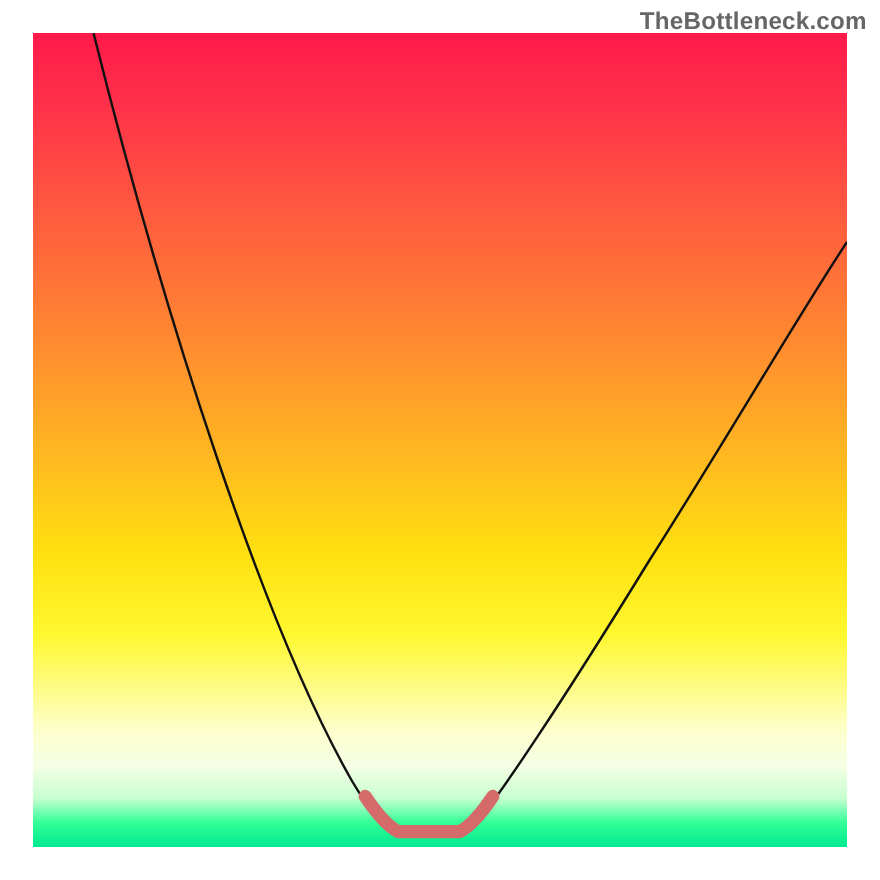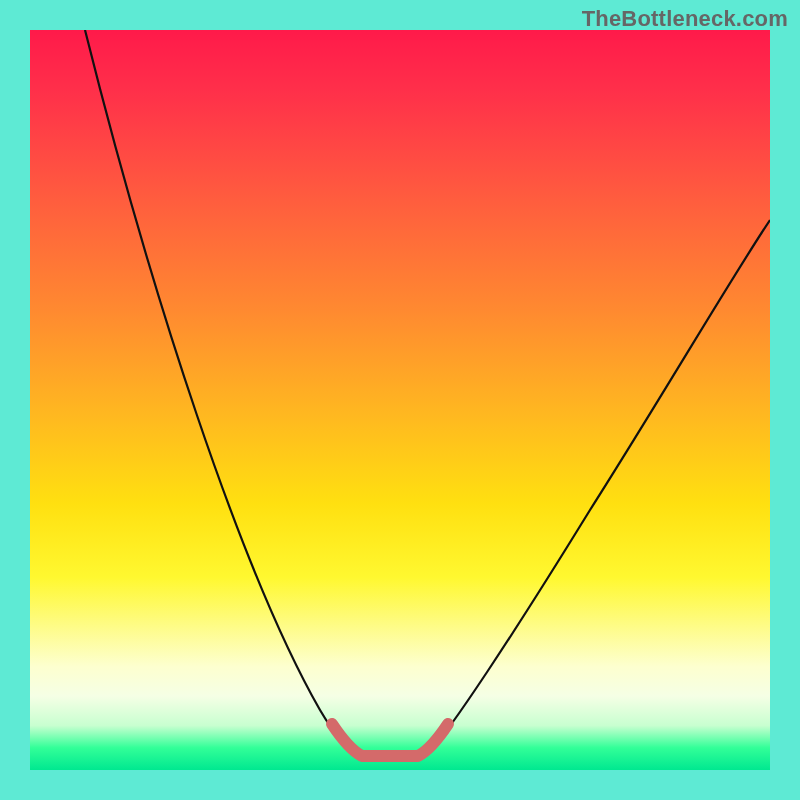--- a/index.html
+++ b/index.html
@@ -1,21 +1,21 @@
 <!DOCTYPE html>
 <html><head>
 <meta charset="utf-8">
 <style>
   * { margin: 0; padding: 0; box-sizing: border-box; }
   html, body { width: 800px; height: 800px; overflow: hidden; background: #000; }
   .frame {
     position: relative;
     width: 800px;
     height: 800px;
-    background: #5eead4;
+    background: #ffffff;
   }
   .watermark {
     position: absolute;
     top: 6px;
     right: 12px;
     font-family: Arial, Helvetica, sans-serif;
     font-size: 22px;
     font-weight: 600;
     color: #666;
     letter-spacing: 0.2px;

